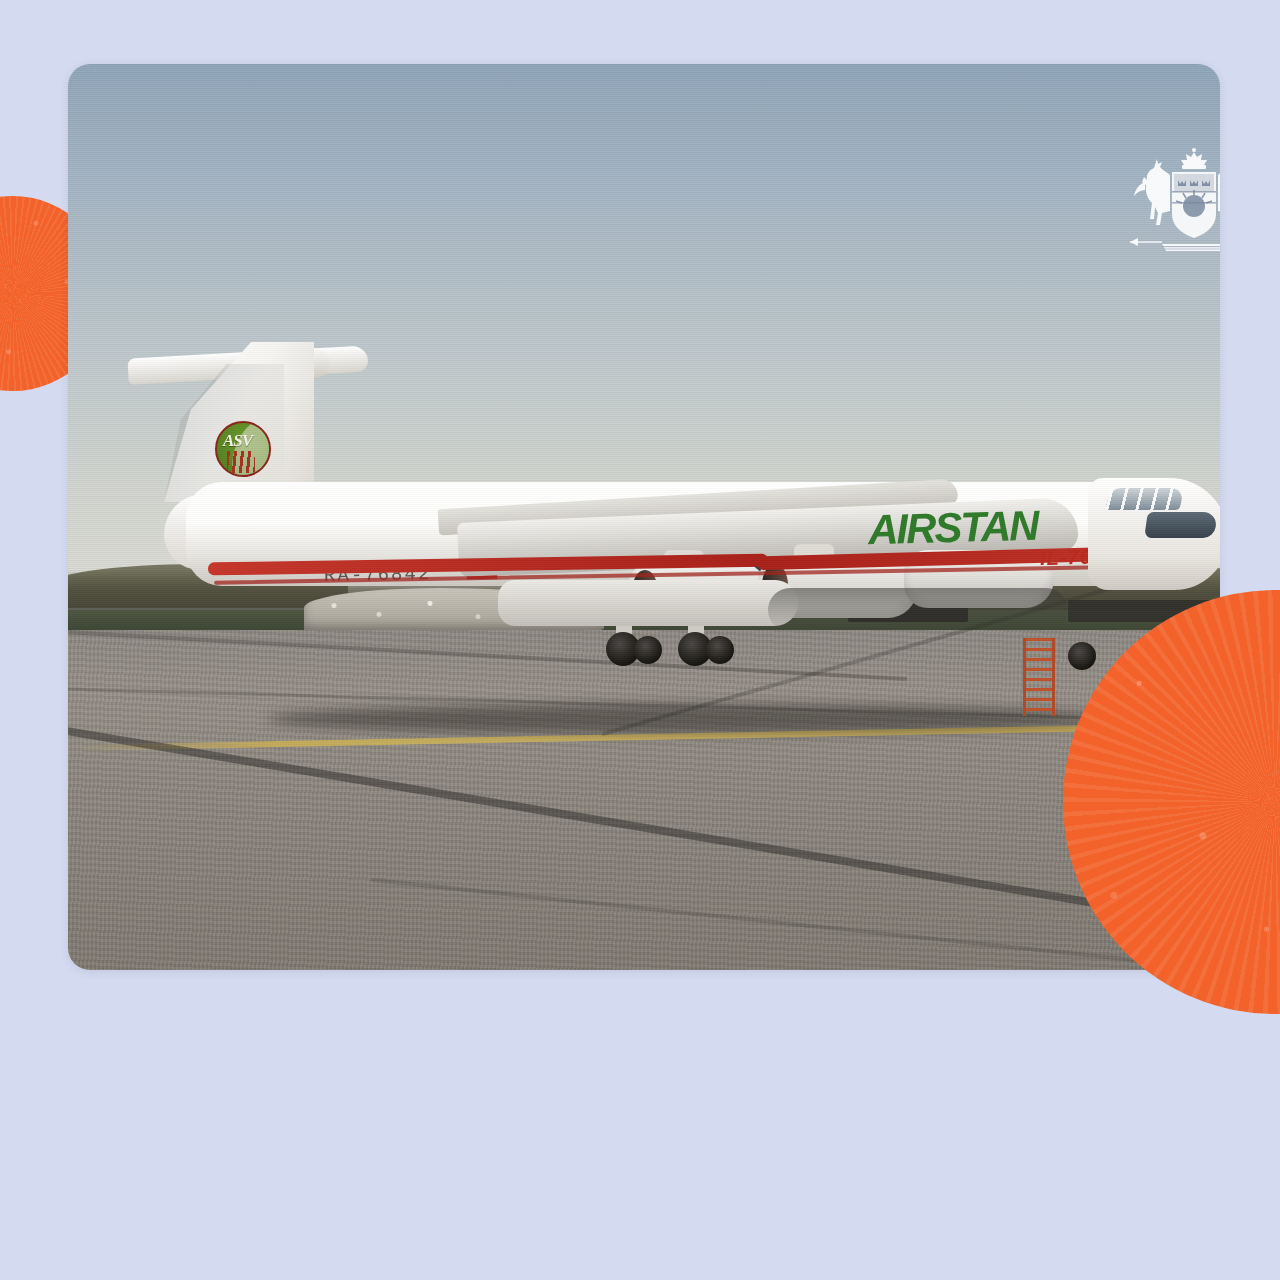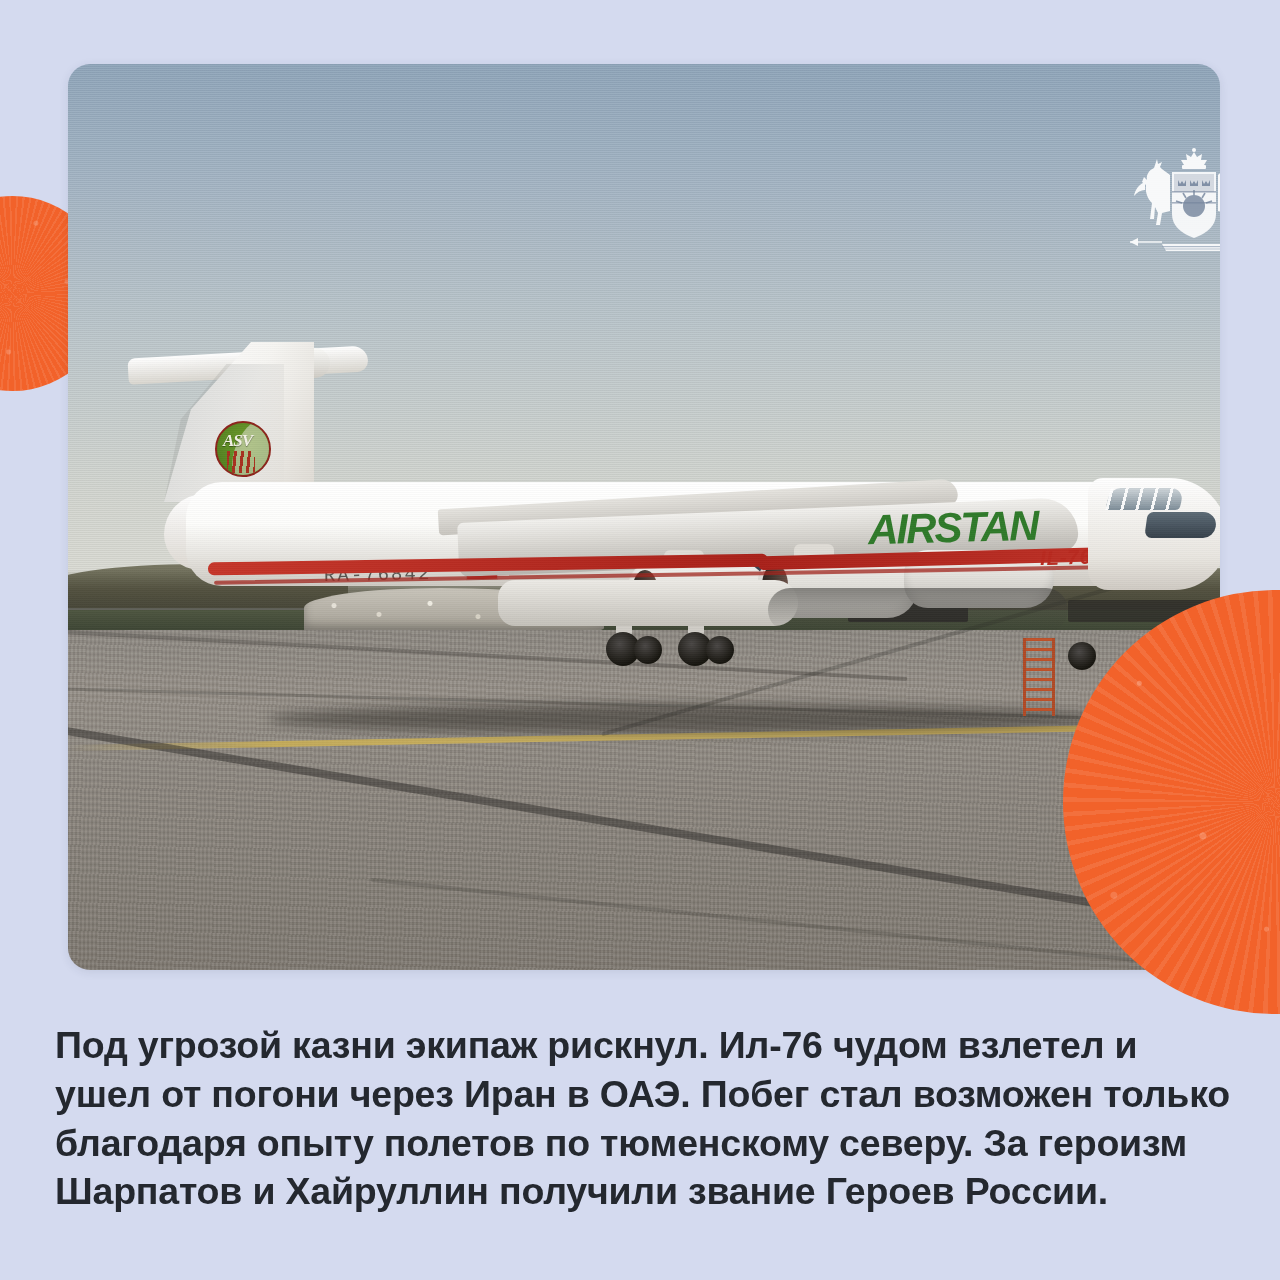--- a/index.html
+++ b/index.html
@@ -353,15 +353,14 @@
         <path d="M16 96 l8 -4 0 8z"></path>
         <path d="M144 96 l-8 -4 0 8z"></path>
       </g>
     </svg>
   </div>
 
   <div class="circle" id="circle-right">
     <div class="grain"></div>
   </div>
 
-  <div class="caption">Под угрозой казни экипаж рискнул. Ил-76 чудом взлетел и ушел от погони через Иран в ОАЭ. Побег стал возможен только благодаря опыту полетов по тюменскому северу. За героизм Шарпатов и Хайруллин получили звание Героев России.</div>
 
 </div>
 
 </body></html>

